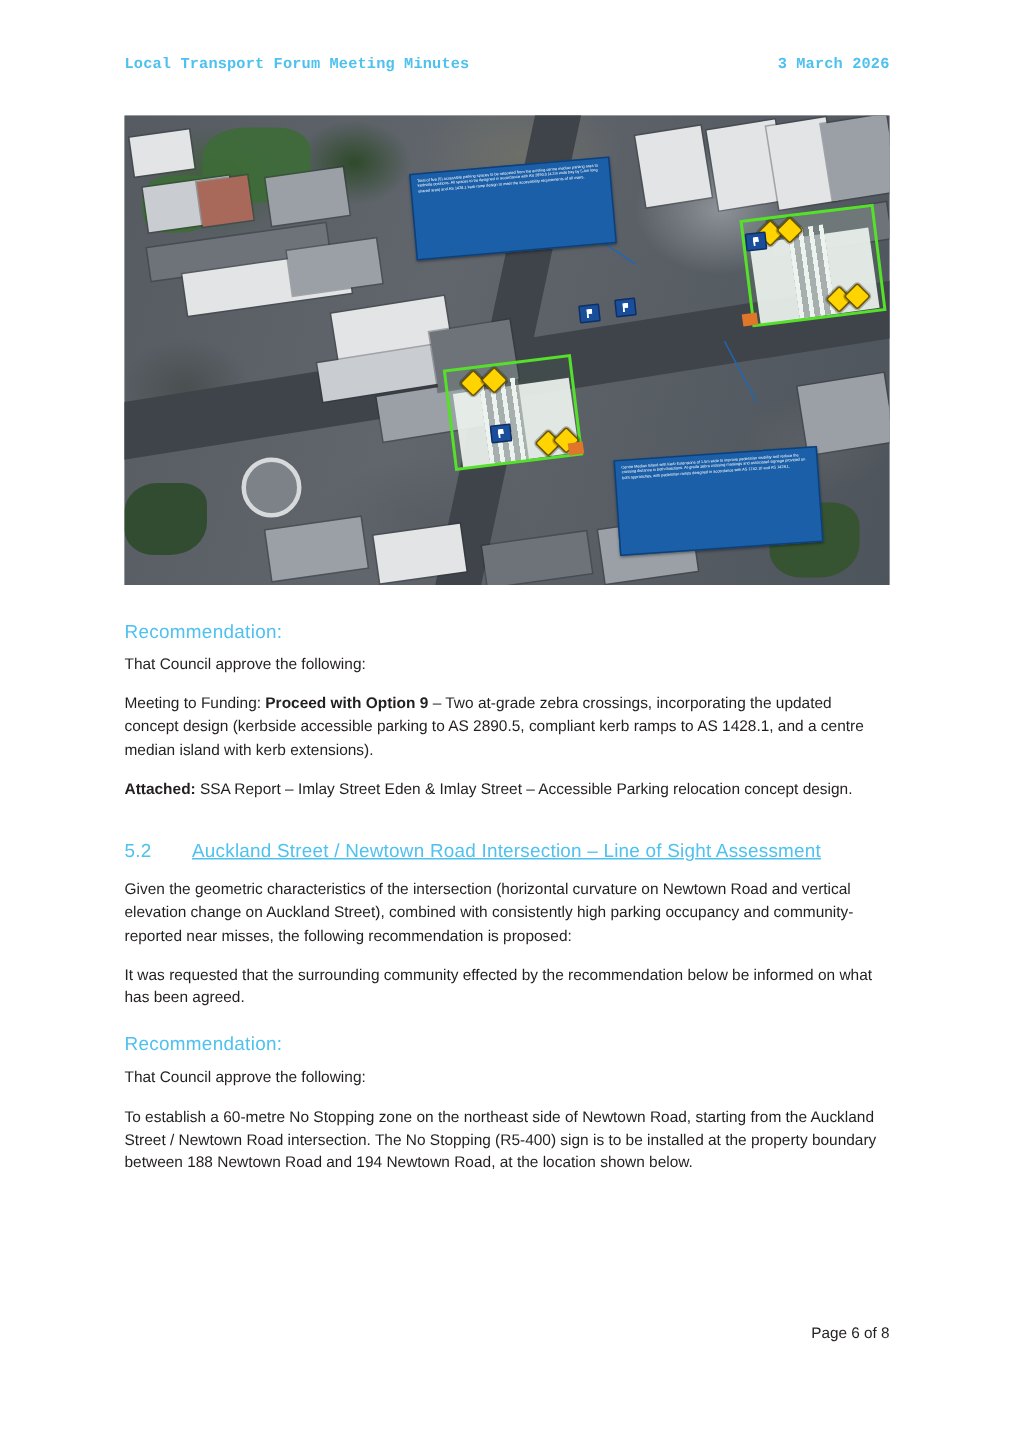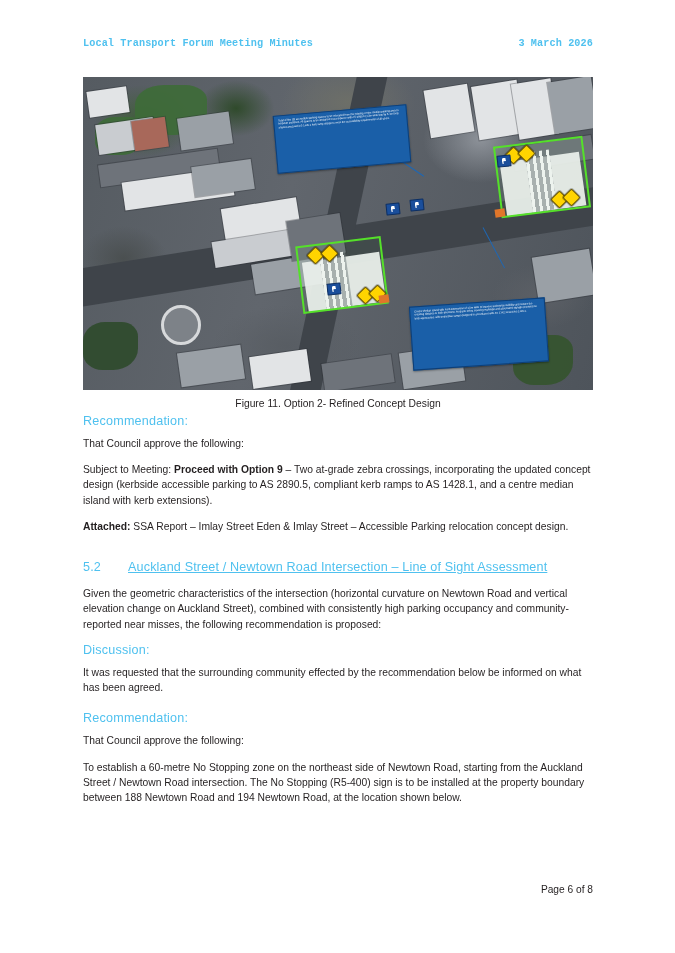--- a/index.html
+++ b/index.html
@@ -307,47 +307,45 @@
       <div class="sign-blue" style="left:244px; top:206px; transform:rotate(-6deg);"></div>
 
       <div class="leader" style="left:316px; top:82px; width:30px; transform:rotate(34deg);"></div>
       <div class="leader" style="left:400px; top:150px; width:46px; transform:rotate(62deg);"></div>
 
       <div class="callout c1">Total of five (5) accessible parking spaces to be relocated from the existing centre median parking area to kerbside positions. All spaces to be designed in accordance with AS 2890.6 (4.2m wide bay by 5.4m long shared area) and AS 1428.1 kerb ramp design to meet the accessibility requirements of all users.</div>
       <div class="callout c2">Centre Median Island with Kerb Extensions of 1.5m wide to improve pedestrian visibility and reduce the crossing distance in both directions. At-grade zebra crossing markings and associated signage provided on both approaches, with pedestrian ramps designed in accordance with AS 1742.10 and AS 1428.1.</div>
     </div>
   </div>
 
-  <div class="fig-caption">Figure 11. Option 2- Refined Concept Design</div>
 
   <div class="content">
 
     <div class="h-blue">Recommendation:</div>
 
     <p class="body">That Council approve the following:</p>
 
     <p class="body">
-      <span>Subject to Meeting: </span><b>Proceed with Option 9</b><span> – Two at-grade zebra crossings, incorporating the updated concept design (kerbside accessible parking to AS 2890.5, compliant kerb ramps to AS 1428.1, and a centre median island with kerb extensions).</span>
+      <span>Meeting to Funding: </span><b>Proceed with Option 9</b><span> – Two at-grade zebra crossings, incorporating the updated concept design (kerbside accessible parking to AS 2890.5, compliant kerb ramps to AS 1428.1, and a centre median island with kerb extensions).</span>
     </p>
 
     <p class="body">
       <span></span><b>Attached:</b><span> SSA Report – Imlay Street Eden &amp; Imlay Street – Accessible Parking relocation concept design.</span>
     </p>
 
     <div class="section-head">
       <span class="num">5.2</span>
       <span class="txt">Auckland Street / Newtown Road Intersection – Line of Sight Assessment</span>
     </div>
 
 
     <div class="spacer-sm"></div>
 
     <p class="body">Given the geometric characteristics of the intersection (horizontal curvature on Newtown Road and vertical elevation change on Auckland Street), combined with consistently high parking occupancy and community-reported near misses, the following recommendation is proposed:</p>
 
-    <div class="h-blue">Discussion:</div>
 
     <p class="body">It was requested that the surrounding community effected by the recommendation below be informed on what has been agreed.</p>
 
     <div class="spacer-sm"></div>
 
     <div class="h-blue">Recommendation:</div>
 
     <p class="body">That Council approve the following:</p>
 
     <p class="body">To establish a 60-metre No Stopping zone on the northeast side of Newtown Road, starting from the Auckland Street / Newtown Road intersection. The No Stopping (R5-400) sign is to be installed at the property boundary between 188 Newtown Road and 194 Newtown Road, at the location shown below.</p>

